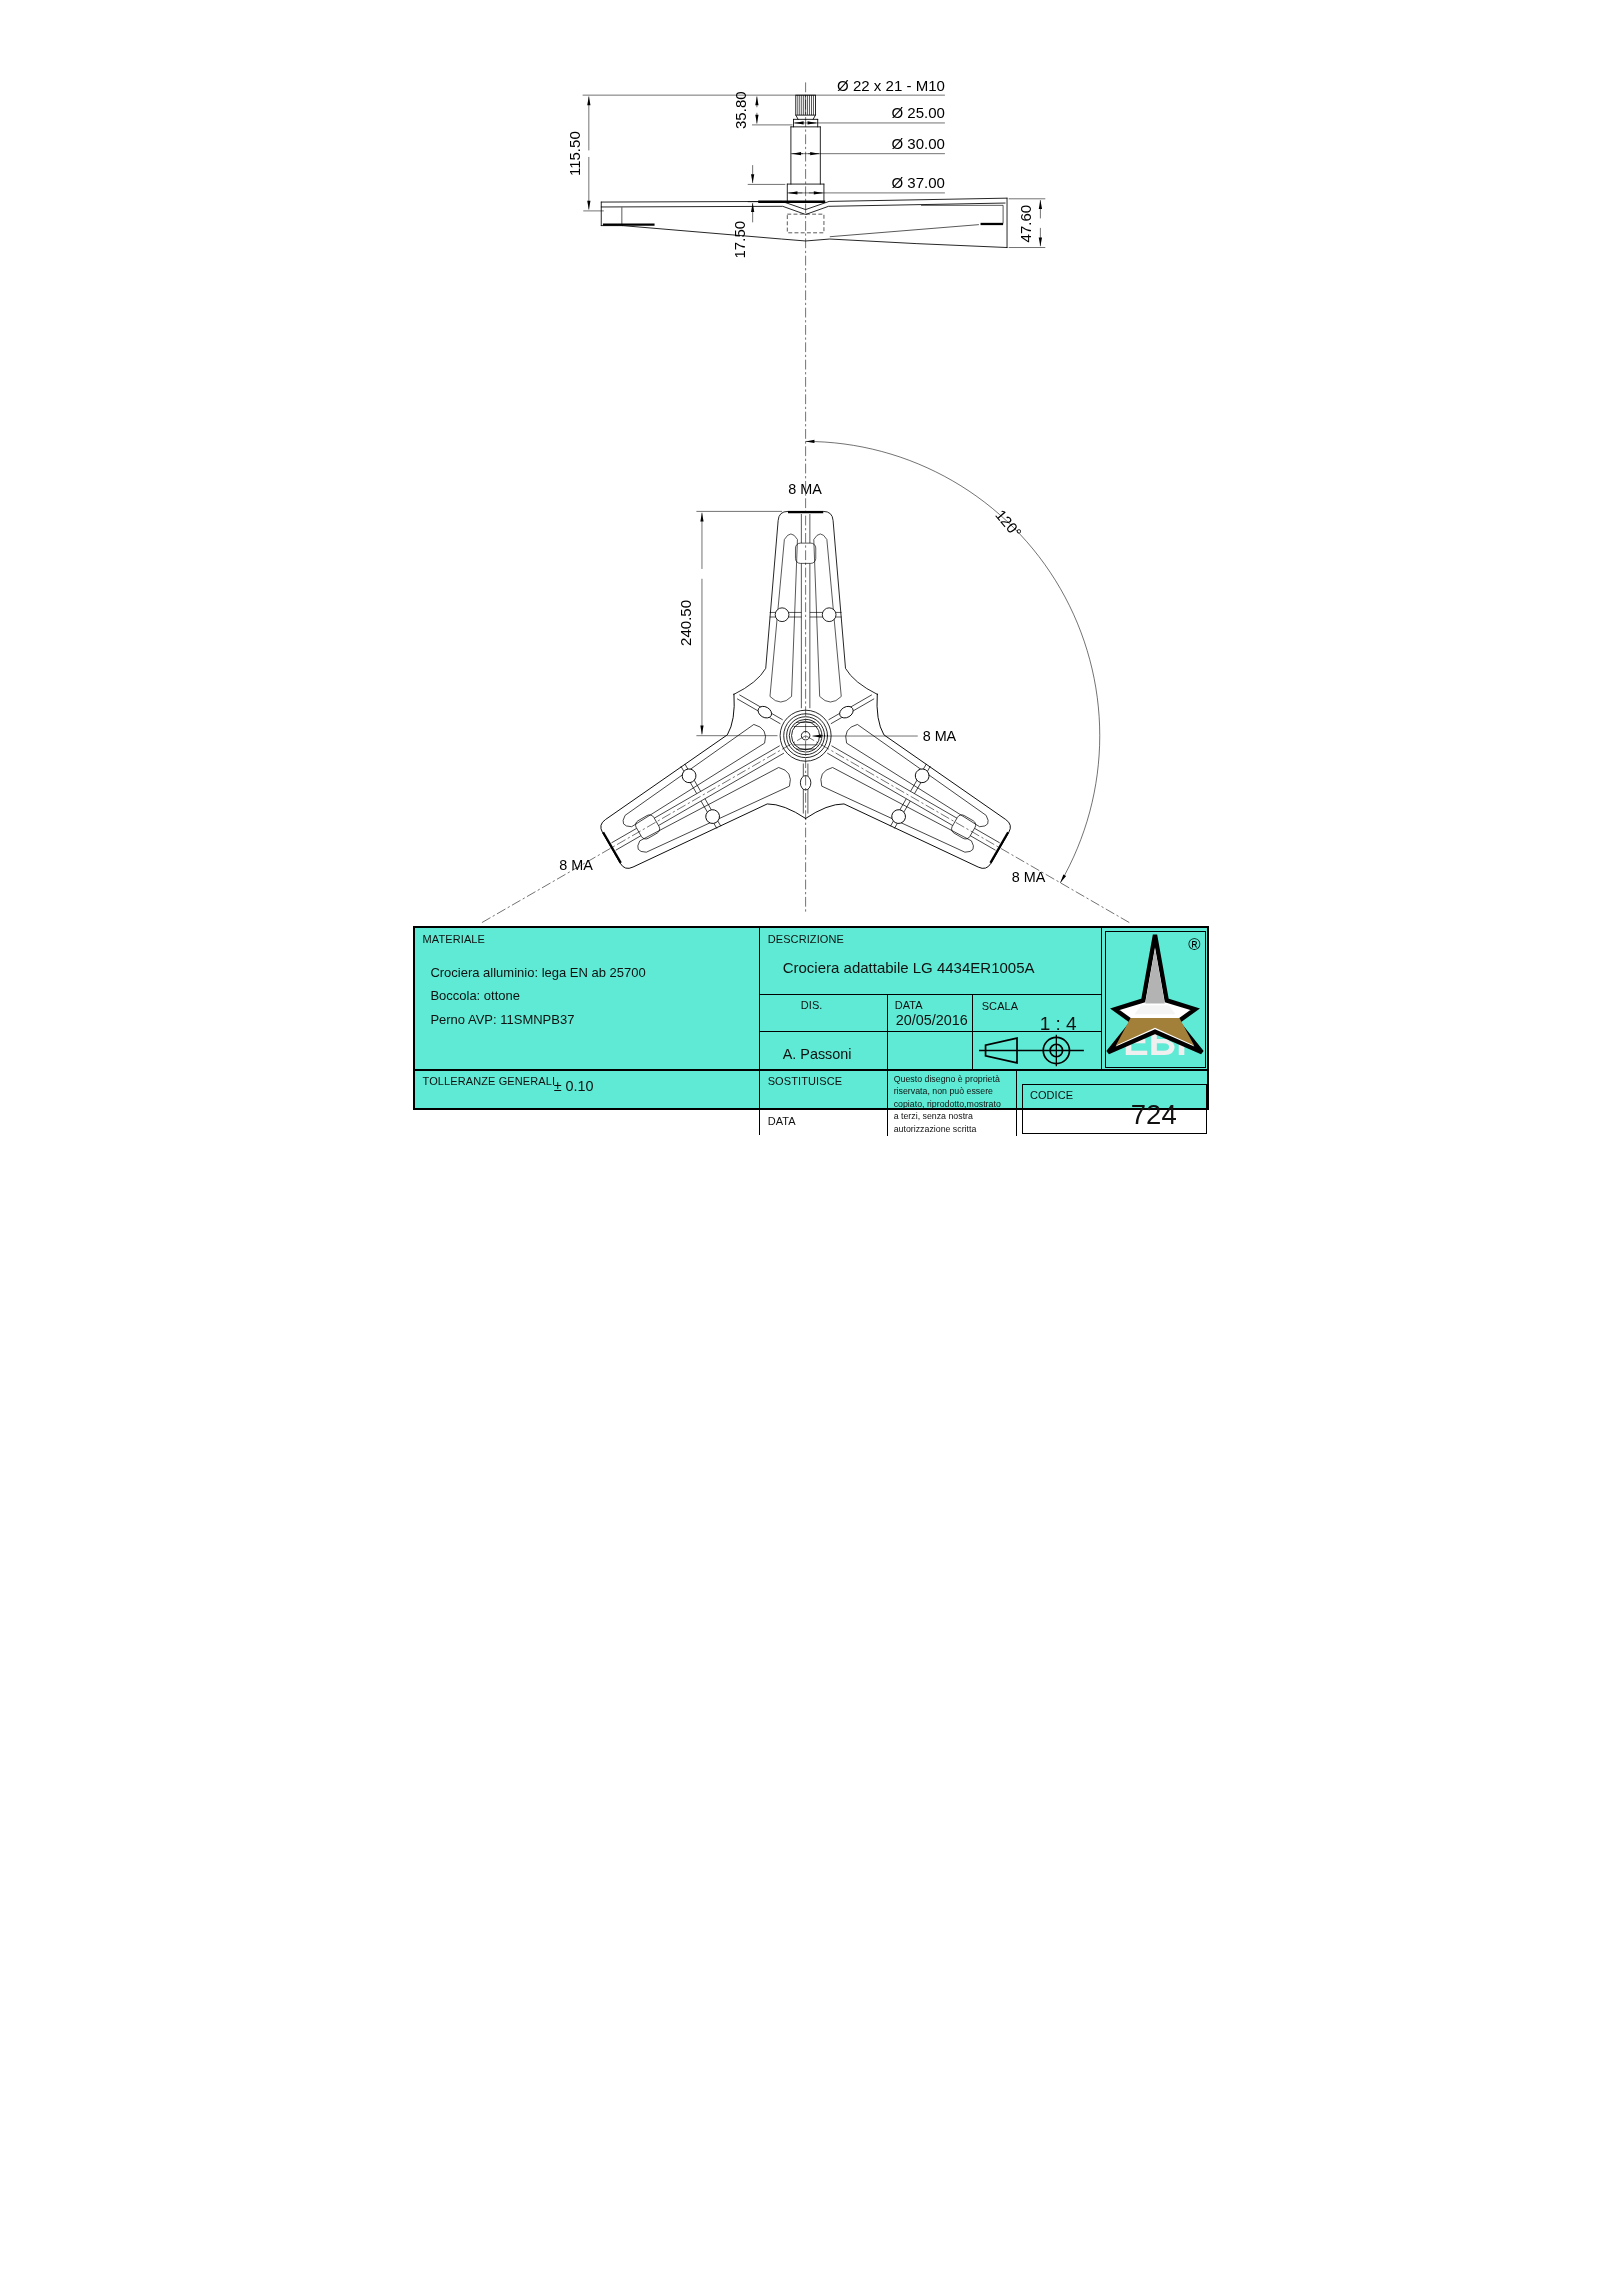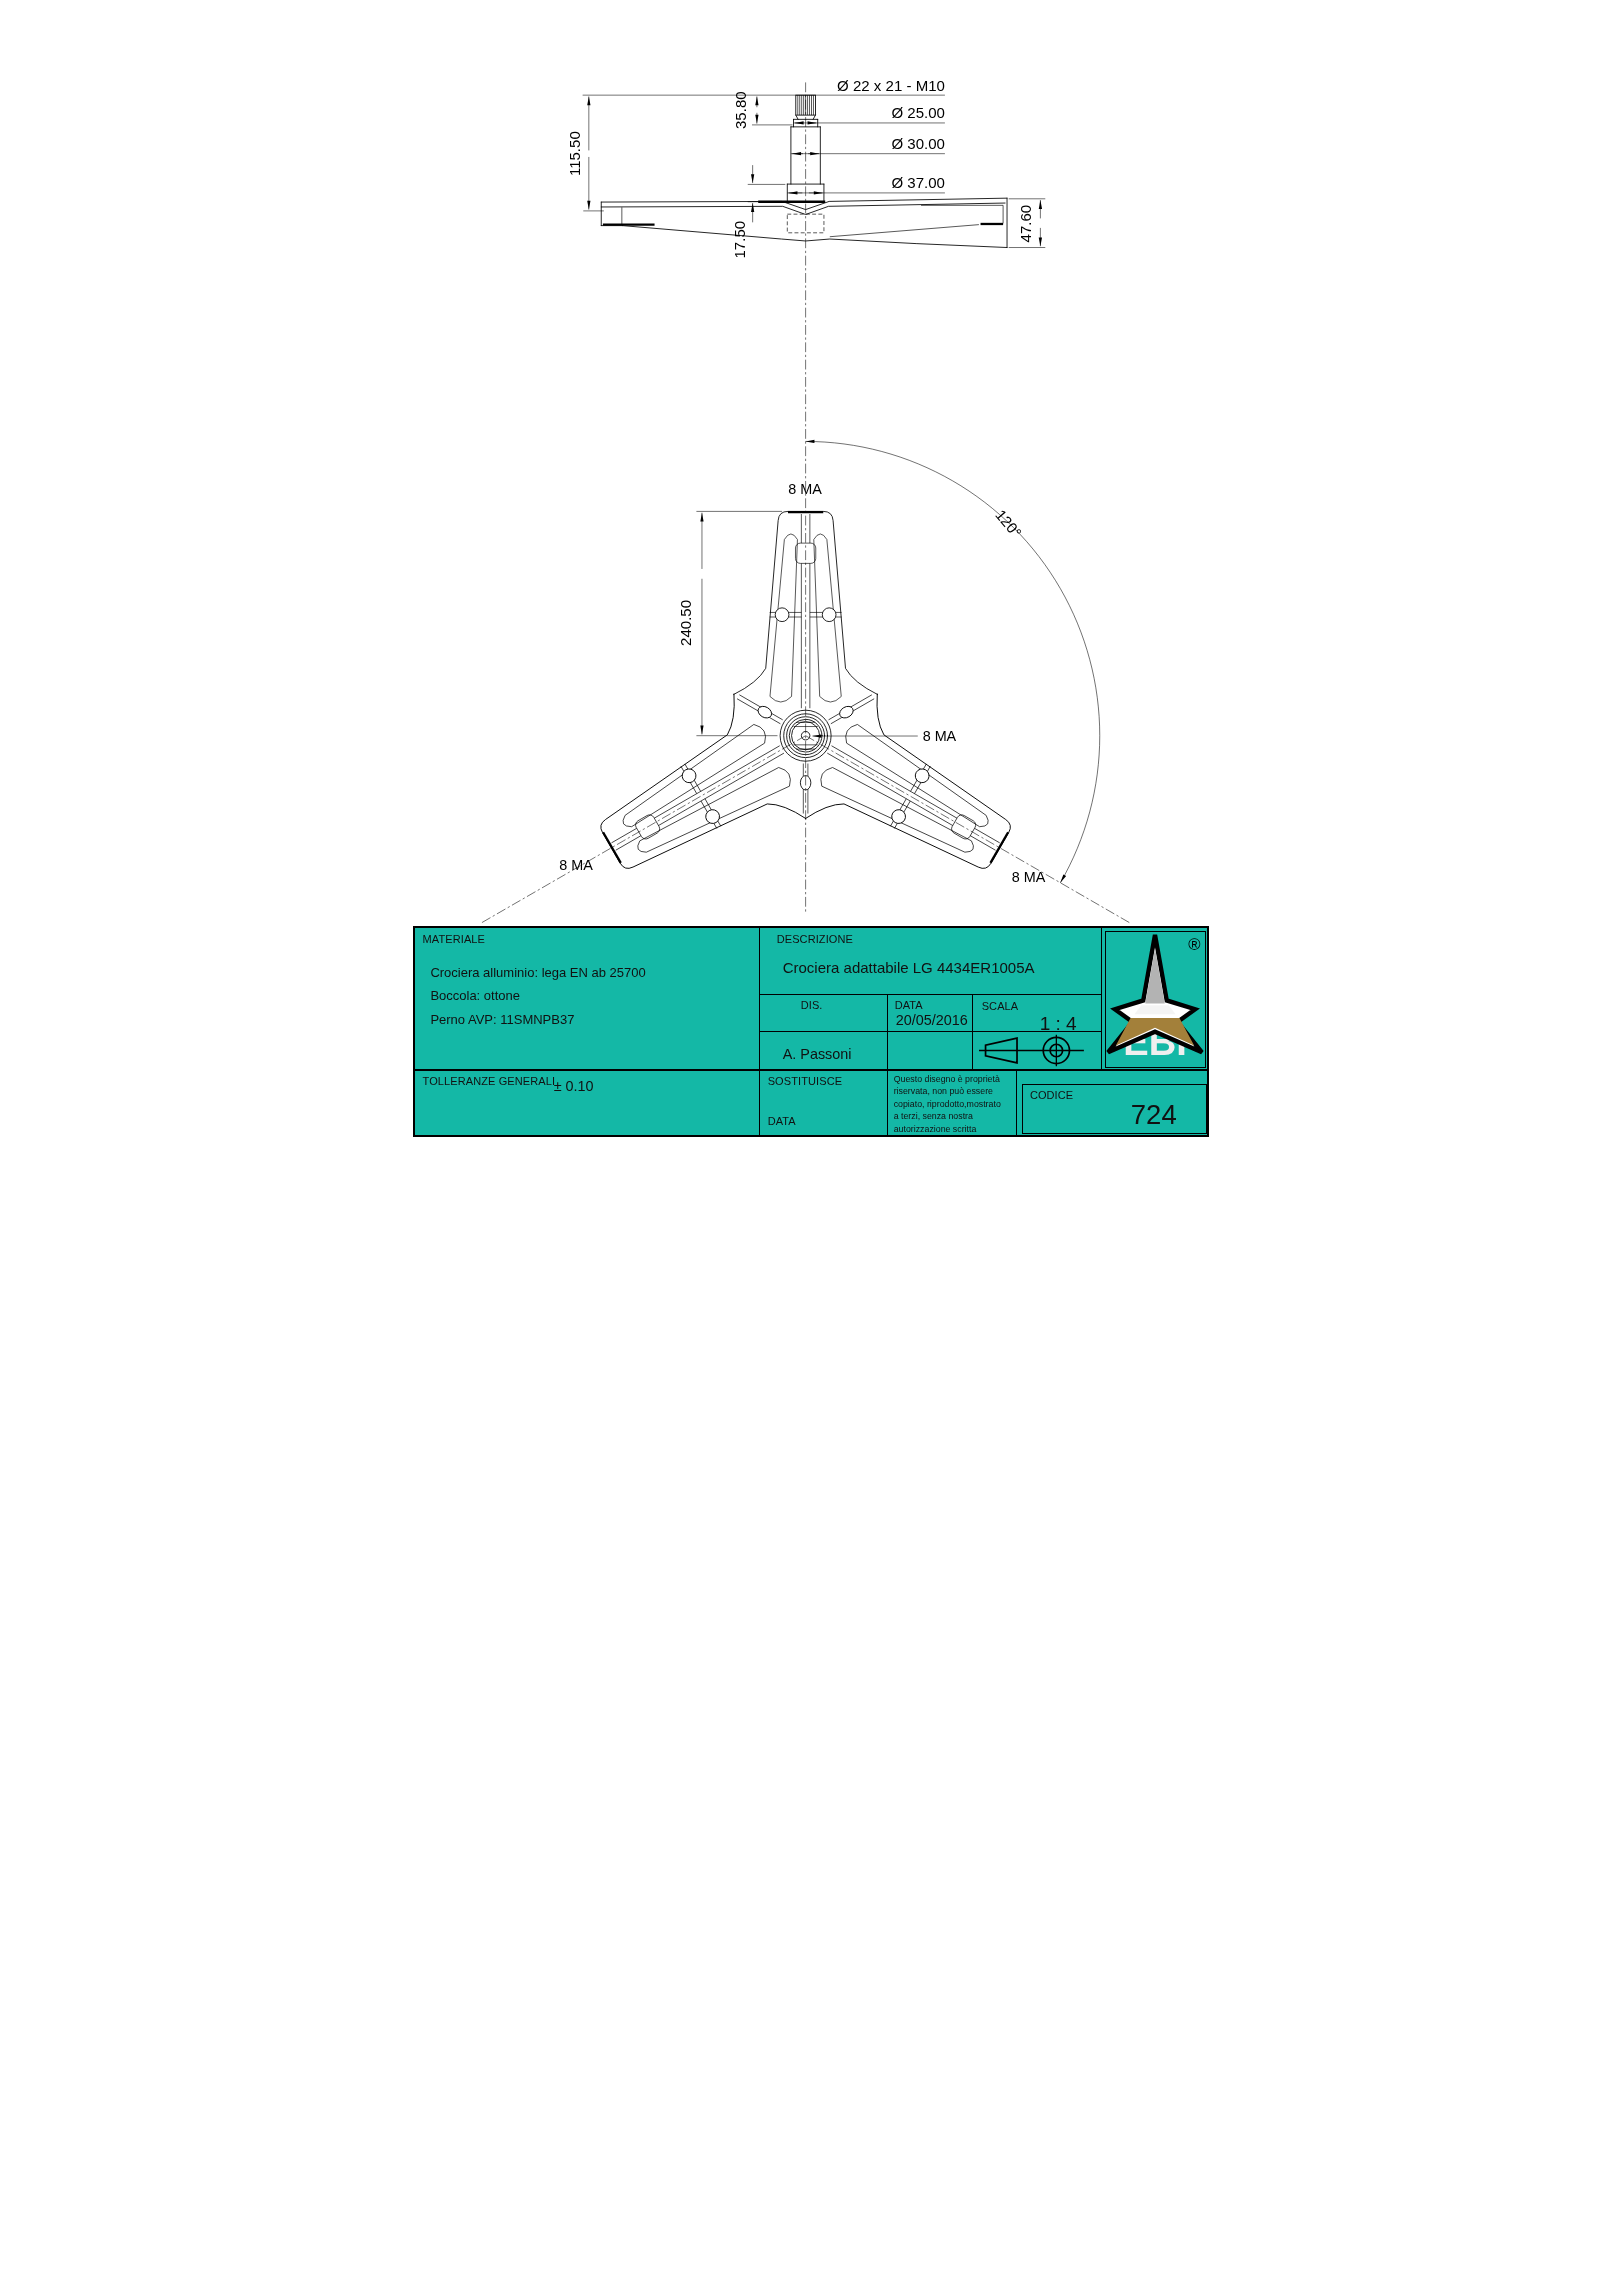--- a/index.html
+++ b/index.html
@@ -10,21 +10,21 @@
   .ln{stroke:#000;stroke-width:2.6;fill:none;stroke-linecap:round;}
   .thin{stroke:#000;stroke-width:2.0;fill:none;}
   .bold{stroke:#000;stroke-width:7;fill:none;}
   .dim{stroke:#000;stroke-width:1.7;fill:none;}
   .cl{stroke:#000;stroke-width:1.7;fill:none;stroke-dasharray:30 8 7 8;}
   .dash{stroke:#000;stroke-width:2.0;fill:none;stroke-dasharray:12 7;}
   .wfill{fill:#fff;stroke:#000;stroke-width:2.6;}
   .dtxt{font-size:46px;fill:#000;}
   .dtxt2{font-size:44px;fill:#000;}
   
-  #tb{position:absolute;left:7.2px;top:926px;width:796px;height:211px;border:2px solid #000;box-sizing:border-box;background:#14b8a6;}
+  #tb{position:absolute;left:7.2px;top:926px;width:796px;height:184px;border:2px solid #000;box-sizing:border-box;background:#5eead4;}
   .cellline{position:absolute;background:#000;}
   .lbl{position:absolute;font-size:11px;letter-spacing:0.1px;}
   .val{position:absolute;}
   #codice-box{position:absolute;border:1.3px solid #000;text-align:center;}
   #logo-inner{position:absolute;border:1.3px solid #000;}
 </style>
 </head>
 <body>
 
 <div id="sheet">
@@ -219,21 +219,21 @@
     <div class="cellline" style="left:472px;top:66px;width:1.3px;height:76px;"></div>
     <div class="cellline" style="left:557px;top:66px;width:1.3px;height:76px;"></div>
     <div class="cellline" style="left:472px;top:141px;width:1.3px;height:67px;"></div>
     <div class="cellline" style="left:601px;top:141px;width:1.3px;height:67px;"></div>
 
     <span class="lbl" style="left:7.9px;top:4.6px;">MATERIALE</span>
     <span class="val" style="left:15.7px;top:37px;font-size:13px;">Crociera alluminio: lega EN ab 25700</span>
     <span class="val" style="left:15.7px;top:60px;font-size:13px;">Boccola: ottone</span>
     <span class="val" style="left:15.7px;top:84px;font-size:13px;">Perno AVP: 11SMNPB37</span>
 
-    <span class="lbl" style="left:362px;top:4.6px;">DESCRIZIONE</span>
+    <span class="lbl" style="left:353px;top:4.6px;">DESCRIZIONE</span>
     <span class="val" style="left:368px;top:31px;font-size:15px;">Crociera adattabile LG 4434ER1005A</span>
 
     <span class="lbl" style="left:353px;top:71px;margin-left:33px;">DIS.</span>
     <span class="lbl" style="left:480px;top:71px;">DATA</span>
     <span class="val" style="left:481px;top:84px;font-size:14.4px;">20/05/2016</span>
     <span class="lbl" style="left:567px;top:72px;">SCALA</span>
     <span class="val" style="left:625px;top:85px;font-size:19px;">1 : 4</span>
 
     <span class="val" style="left:368px;top:118px;font-size:14.4px;">A. Passoni</span>
     <svg style="position:absolute;left:564px;top:106px;" width="118" height="33" viewBox="0 0 180 50">

